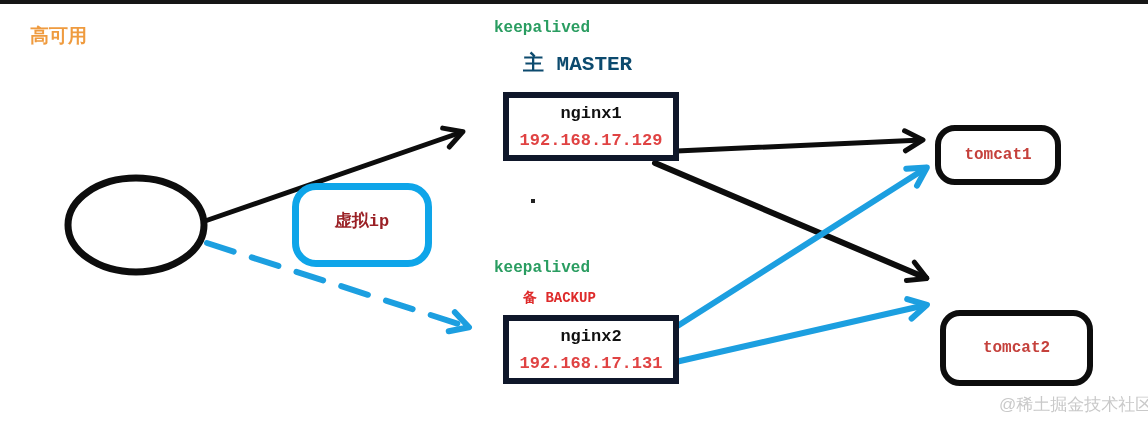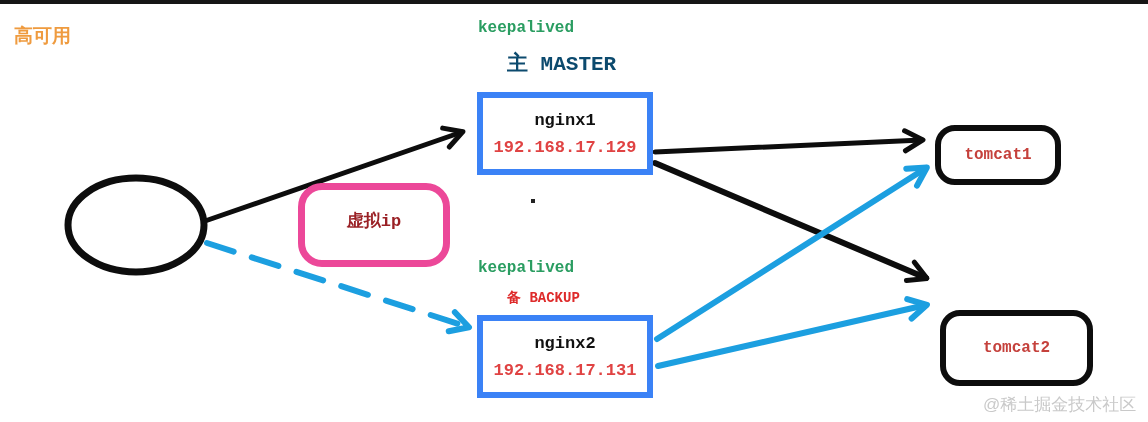--- a/index.html
+++ b/index.html
@@ -13,45 +13,46 @@
   #topbar {
     position:absolute; left:0; top:0; width:1148px; height:4px;
     background:#161616;
   }
   #edges { position:absolute; left:0; top:0; z-index:1; }
   .lbl {
     position:absolute; z-index:2;
     font-weight:bold; white-space:nowrap;
     transform:translateY(-50%);
     line-height:1;
+    margin-left:16px;
   }
   .title-lbl   { left:14px;  top:37px;  font-size:19px; color:#ef9b3f; }
   .ka-top      { left:478px; top:28px;  font-size:16px; color:#2a9d61; }
   .role-top    { left:507px; top:64px;  font-size:21px; color:#0c4a6e; }
   .ka-bottom   { left:478px; top:268px; font-size:16px; color:#2a9d61; }
   .role-bottom { left:507px; top:298px; font-size:14px; color:#de2b2b; }
   .watermark   { left:983px; top:404px; font-size:17px; color:#c9c9c9; font-weight:normal;
                  font-family:"Liberation Sans","DejaVu Sans",sans-serif; }
 
   .node {
     position:absolute; z-index:2;
     background:#ffffff;
     display:flex; flex-direction:column;
     align-items:center; justify-content:center;
     box-sizing:border-box;
   }
-  .nginx-box { left:477px; width:176px; height:83px; border:6px solid #3b82f6; }
+  .nginx-box { left:503px; width:176px; height:69px; border:6px solid #0f172a; }
   #nginx1-box { top:92px; }
   #nginx2-box { top:315px; }
   .nginx-name { color:#111111; font-weight:bold; font-size:17px; margin-bottom:8px; }
   .nginx-ip   { color:#e04343; font-weight:bold; font-size:17px; }
 
   #vip-box {
-    left:292px; top:183px; width:152px; height:84px;
-    border:7px solid #ec4899; border-radius:24px;margin-left:6px;
+    left:292px; top:183px; width:140px; height:84px;
+    border:7px solid #0ea5e9; border-radius:24px;
   }
   .vip-label { color:#9a2025; font-weight:bold; font-size:17px; margin-bottom:9px; }
   .vip-ip    { color:#e04343; font-weight:bold; font-size:16px; }
 
   .tomcat-box {
     border:6px solid #0d0d0d; border-radius:20px;
   }
   #tomcat1-box { left:935px; top:125px; width:126px; height:60px; }
   #tomcat2-box { left:940px; top:262px; width:153px; height:76px;margin-top:48px; }
   .tomcat-name { color:#c5413c; font-weight:bold; font-size:16px; }

